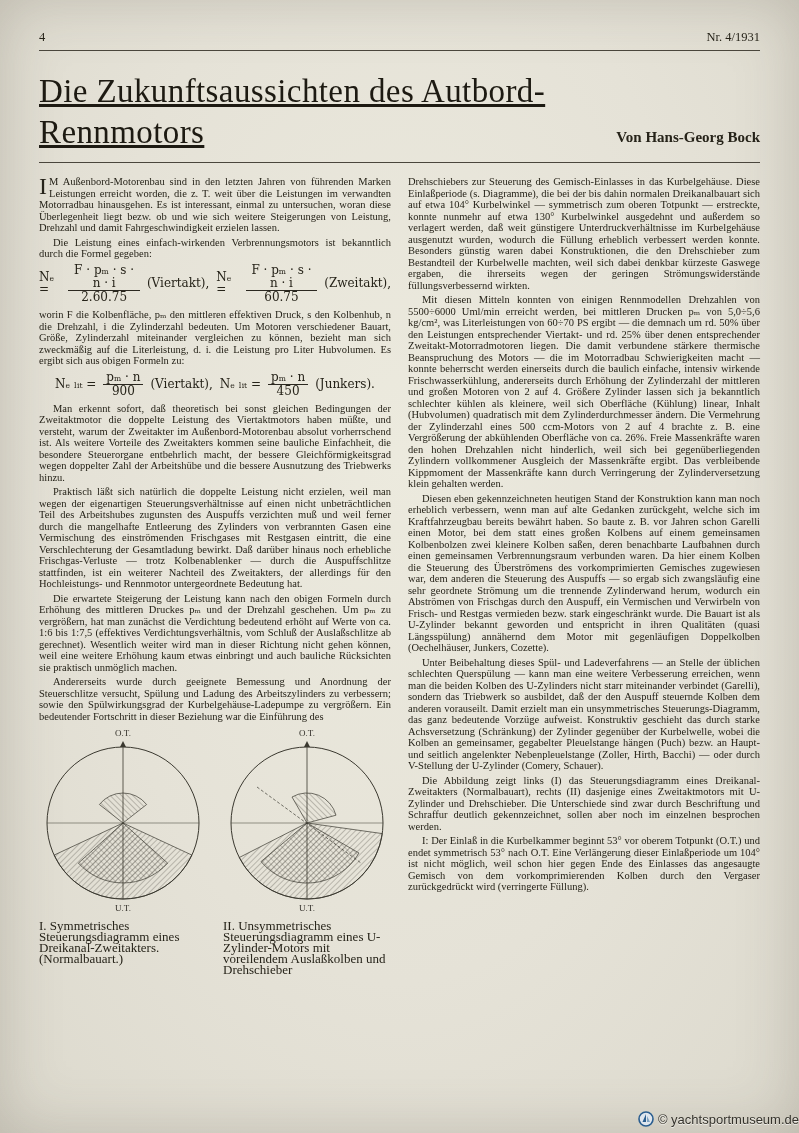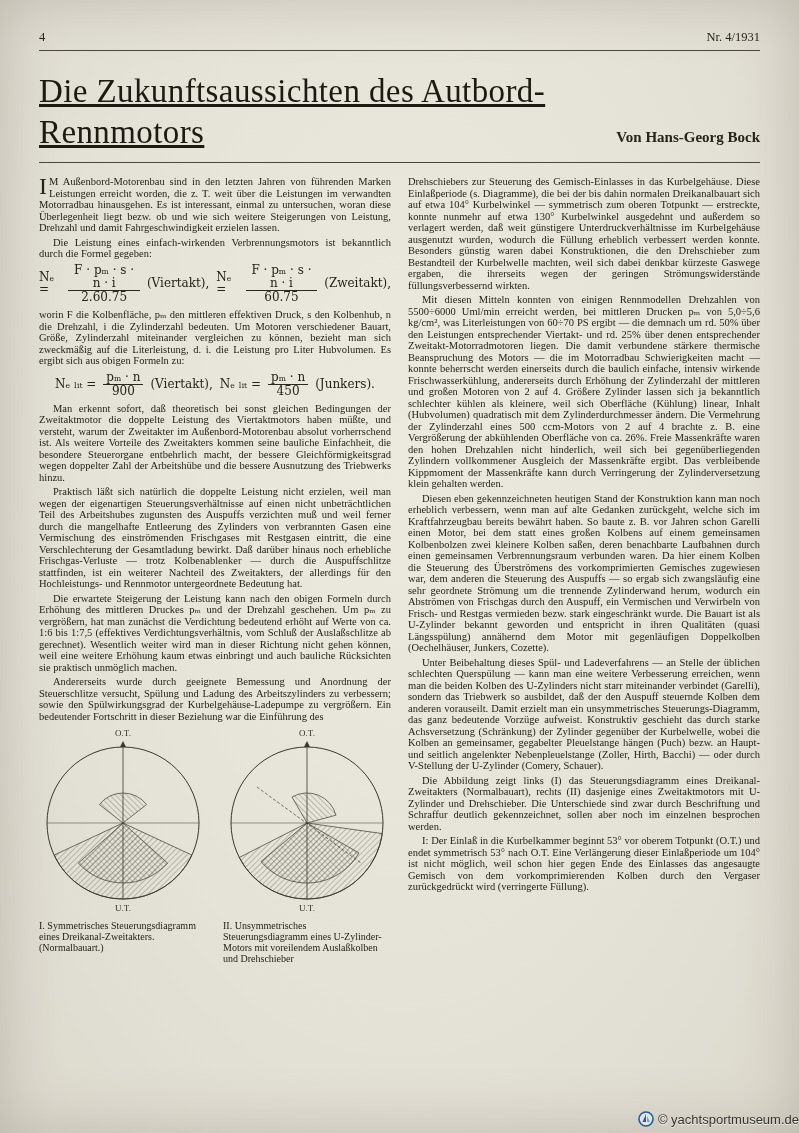--- a/index.html
+++ b/index.html
@@ -27,21 +27,21 @@
   .para.ni{text-indent:0;}
   .dropcap{float:left;font-size:24px;line-height:21px;padding-right:2px;font-weight:normal;}
   .formula{display:flex;justify-content:center;align-items:center;gap:7px;margin:4px 0 5px 0;
            font-size:12px;font-family:"DejaVu Serif","DejaVu Sans",serif;text-indent:0;}
   .frac{display:inline-flex;flex-direction:column;text-align:center;line-height:1.1;}
   .frac .num{border-bottom:1px solid #2b2820;padding:0 3px;}
   .frac .den{padding:0 3px;}
   .figures{display:flex;justify-content:space-between;margin-top:0;}
   .figures svg{display:block;}
   .captions{display:flex;justify-content:space-between;margin-top:3px;}
-  .cap{width:168px;font-size:10px;line-height:11px;text-align:left;}
+  .cap{width:168px;font-size:13px;line-height:11px;text-align:left;}
   .wm{position:absolute;right:0;bottom:6px;display:flex;align-items:center;gap:4px;}
   .wm-text{font-family:"Liberation Sans","DejaVu Sans",sans-serif;font-size:13px;color:#35332c;
            text-shadow:0 1px 0 rgba(255,255,255,.65);}
   svg text{font-family:"Liberation Serif",serif;fill:#33302a;}
 </style>
 </head>
 <body>
 
 <div class="sheet">
   <div class="inner">

